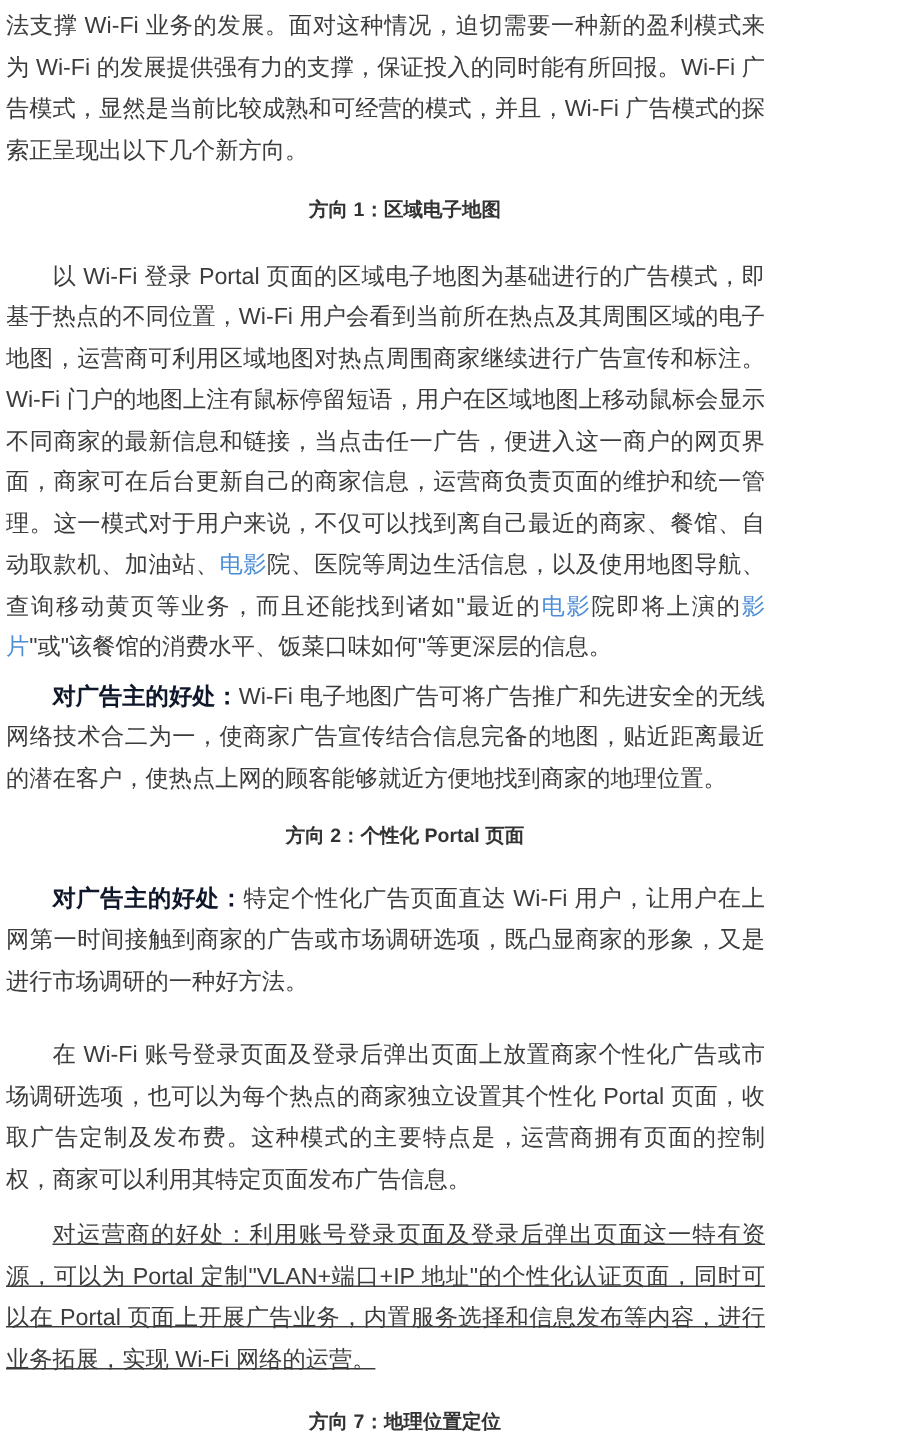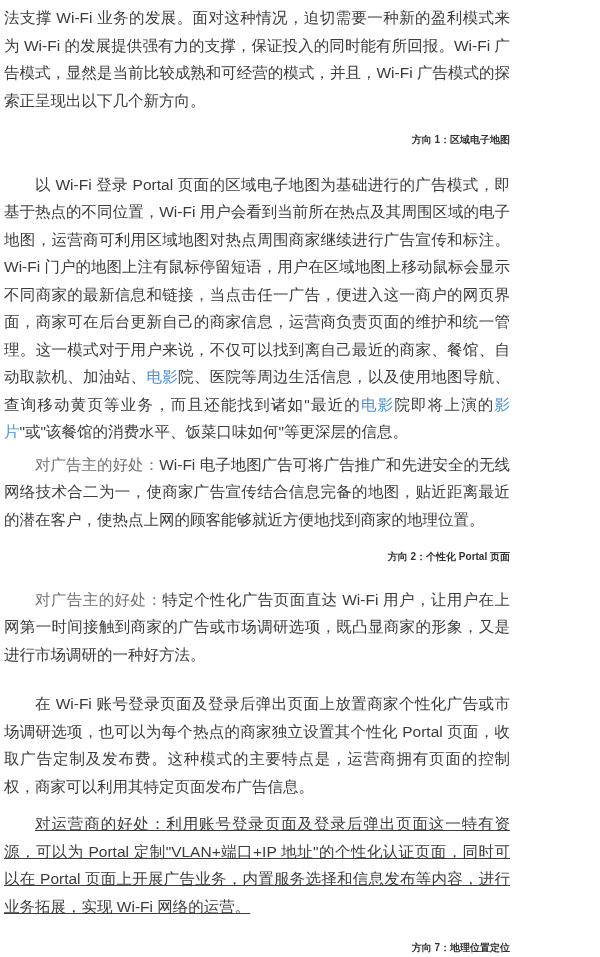--- a/index.html
+++ b/index.html
@@ -18,26 +18,26 @@
     box-sizing: border-box;
     width: 515px;
   }
   p, h2 {
     margin: 0;
     text-align: justify;
     font-weight: normal;
   }
   p.indent, h2 { text-indent: 2em; }
   h2 {
-    font-size: 10px;
+    font-size: 13px;
     font-weight: bold;
     color: #333333;
-    text-align: right;
+    text-align: center;
   }
-  b.lead { font-weight: normal; color: #737373; }
+  b.lead { font-weight: bold; color: #0f172a; }
   a.kw-link {
     color: #4c8ed5;
     text-decoration: none;
     cursor: pointer;
   }
   
   .mb12 { margin-bottom: 12px; }
   .mb17 { margin-bottom: 17px; }
   .mb5  { margin-bottom: 5px; }
   .mb10 { margin-bottom: 10px; }

